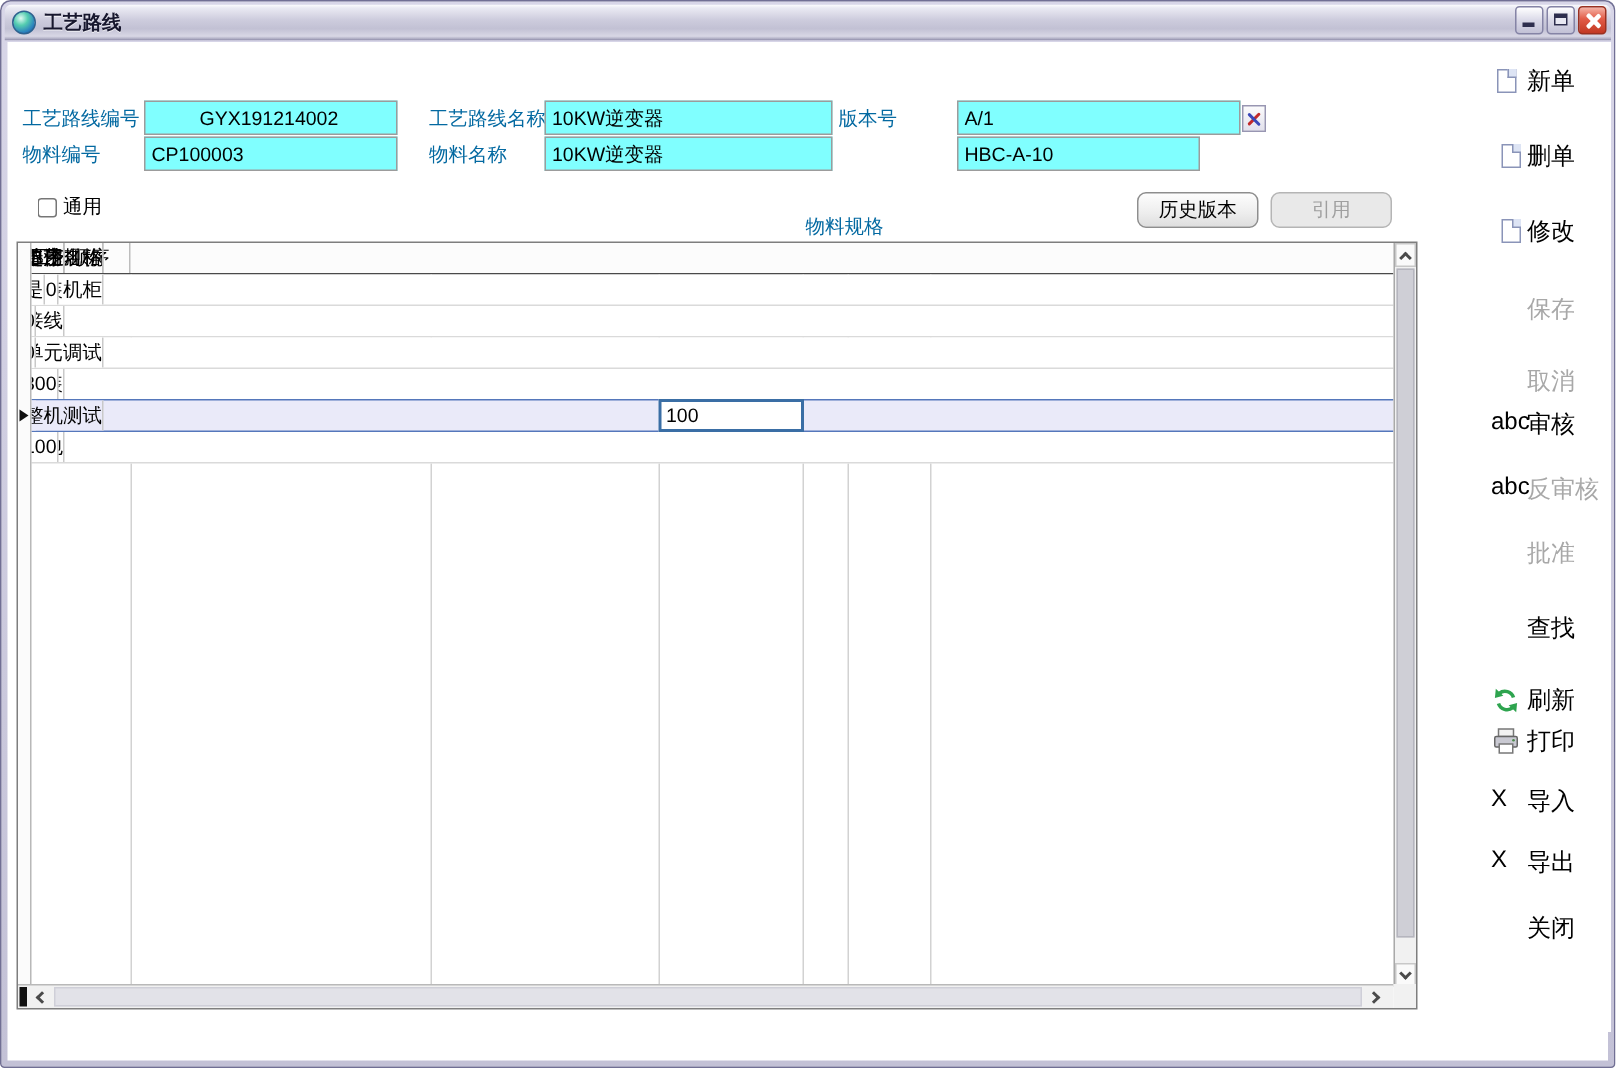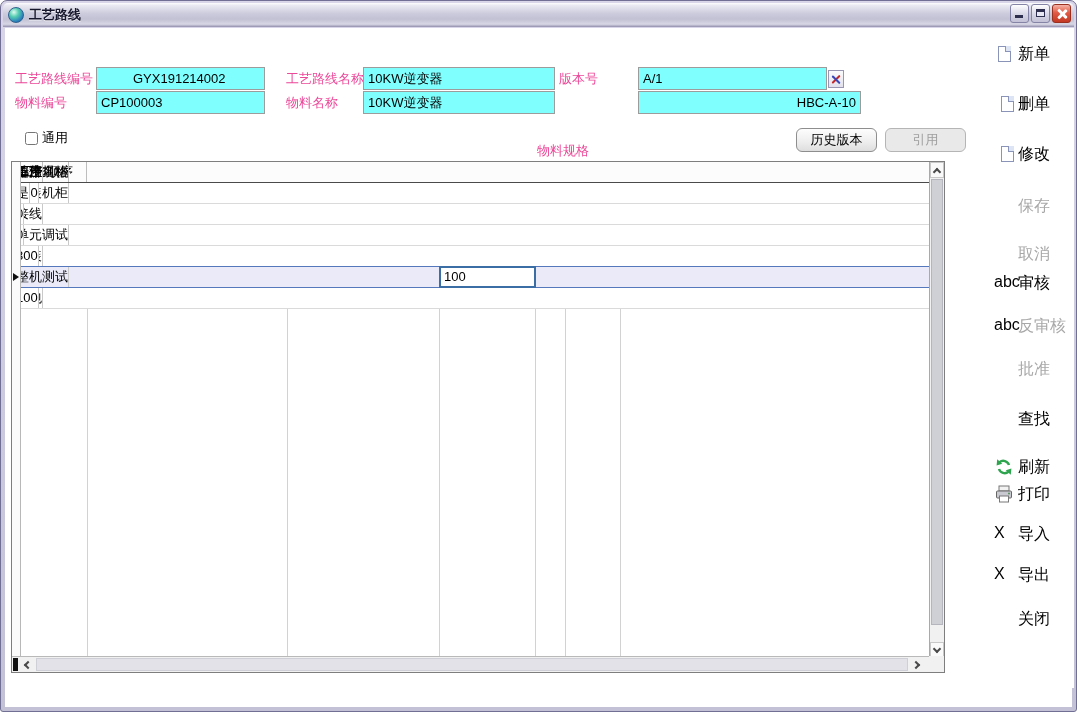--- a/index.html
+++ b/index.html
@@ -22,34 +22,34 @@
              background:linear-gradient(#FFFFFF,#DAD9E8 50%,#C2C1D6); border:1px solid #8584A6; }
   .win-btn.close { background:linear-gradient(#F5B3A6,#E25B47 45%,#C23823); border-color:#9A3020; }
   .glyph-min { position:absolute; left:4px; bottom:4px; width:8px; height:3px; background:#2E2E4E; }
   .glyph-max { position:absolute; left:4px; top:4px; width:9px; height:8px; border:1px solid #2E2E4E; border-top:3px solid #2E2E4E; background:#E8E8F2; }
   .glyph-x::before,.glyph-x::after { content:""; position:absolute; left:8px; top:3px; width:2.5px; height:12px; background:#fff; border-radius:1px; }
   .glyph-x::before { transform:rotate(45deg);} .glyph-x::after { transform:rotate(-45deg);}
 
   .client { position:absolute; left:4px; right:4px; top:27px; bottom:4px; background:#fff; }
 
   
-  .flabel { position:absolute; font-size:13px; color:#ec4899; height:22px; line-height:22px; }
+  .flabel { position:absolute; font-size:13px; color:#0369a1; height:22px; line-height:22px; }
   .ffield { position:absolute; height:23px; background:#80FFFF; border:1px solid #9C9C9C;
             font-size:13px; padding:0 4px; color:#000; font-family:inherit; }
   .lookup-btn { position:absolute; left:823px; top:42px; width:16px; height:18px;
                 background:linear-gradient(#FBFBFC,#E2E1EC); border:1px solid #9896B2; }
   .lookup-btn i { position:absolute; left:6px; top:3px; width:2.4px; height:11px; border-radius:1px; display:block; }
   .lookup-btn .xr { background:#C22A2A; transform:rotate(45deg); }
   .lookup-btn .xb { background:#3947B8; transform:rotate(-45deg); }
 
   .chk-wrap { position:absolute; left:20px; top:101px; display:flex; align-items:center; gap:4px; font-size:13px; }
   .chk-wrap input { width:13px; height:13px; }
 
   .xp-button { position:absolute; top:100px; width:81px; height:24px; font-size:13px; text-align:center; line-height:22px;
-               background:linear-gradient(#FDFDFD,#EDEDED 60%,#DEDEDE); border:1px solid #8E8E8E; border-radius:6px; color:#000;margin-left:38px; }
+               background:linear-gradient(#FDFDFD,#EDEDED 60%,#DEDEDE); border:1px solid #8E8E8E; border-radius:6px; color:#000; }
   .xp-button.disabled { background:#E9E9E9; border-color:#B5B5B5; color:#9F9F9F; }
 
   
   .grid { position:absolute; left:6px; top:133px; width:934px; height:512px; border:1px solid #7E7E7E; background:#fff; font-size:13px; }
   .g-header { position:absolute; left:0; top:0; right:15px; height:21px; background:#FCFCFC; border-bottom:1px solid #4A4A4A; }
   .g-header .hcell { position:absolute; top:0; height:20px; line-height:20px; padding-left:4px; color:#000;
                      border-right:1px solid #BDBDBD; overflow:hidden; }
   .g-header .hfiller { position:absolute; top:0; height:20px; background:#ECECEC; }
   .vlines { position:absolute; top:21px; height:475px; width:0; border-left:1px solid #D2D2D2; }
   .g-row { position:absolute; left:0; right:15px; height:21px; background:#fff; border-bottom:1px solid #DADADA; }
@@ -171,21 +171,21 @@
       <div class="lookup-btn">
         <i class="xr"></i>
           <i class="xb"></i>
       </div>
 
       <span class="flabel" style="left:10px;top:64px;">物料编号</span>
       <input class="ffield" style="left: 91px; top: 63px; width: 169px;" value="CP100003">
       <span class="flabel" style="left:281px;top:64px;">物料名称</span>
       <input class="ffield" style="left: 358px; top: 63px; width: 192px;" value="10KW逆变器">
       <span class="flabel" style="left:532px;top:64px;margin-top:48px;">物料规格</span>
-      <input class="ffield" style="left: 633px; top: 63px; width: 223px; text-align: right;" value="HBC-A-10">
+      <input class="ffield" style="left: 633px; top: 63px; width: 162px;" value="HBC-A-10">
 
       <label class="chk-wrap">
         <input type="checkbox" style="">
         <span>通用</span>
       </label>
 
       <div class="xp-button" style="left:753px;">历史版本</div>
       <div class="xp-button disabled" style="left:842px;">引用</div>
 
       <div class="grid">

